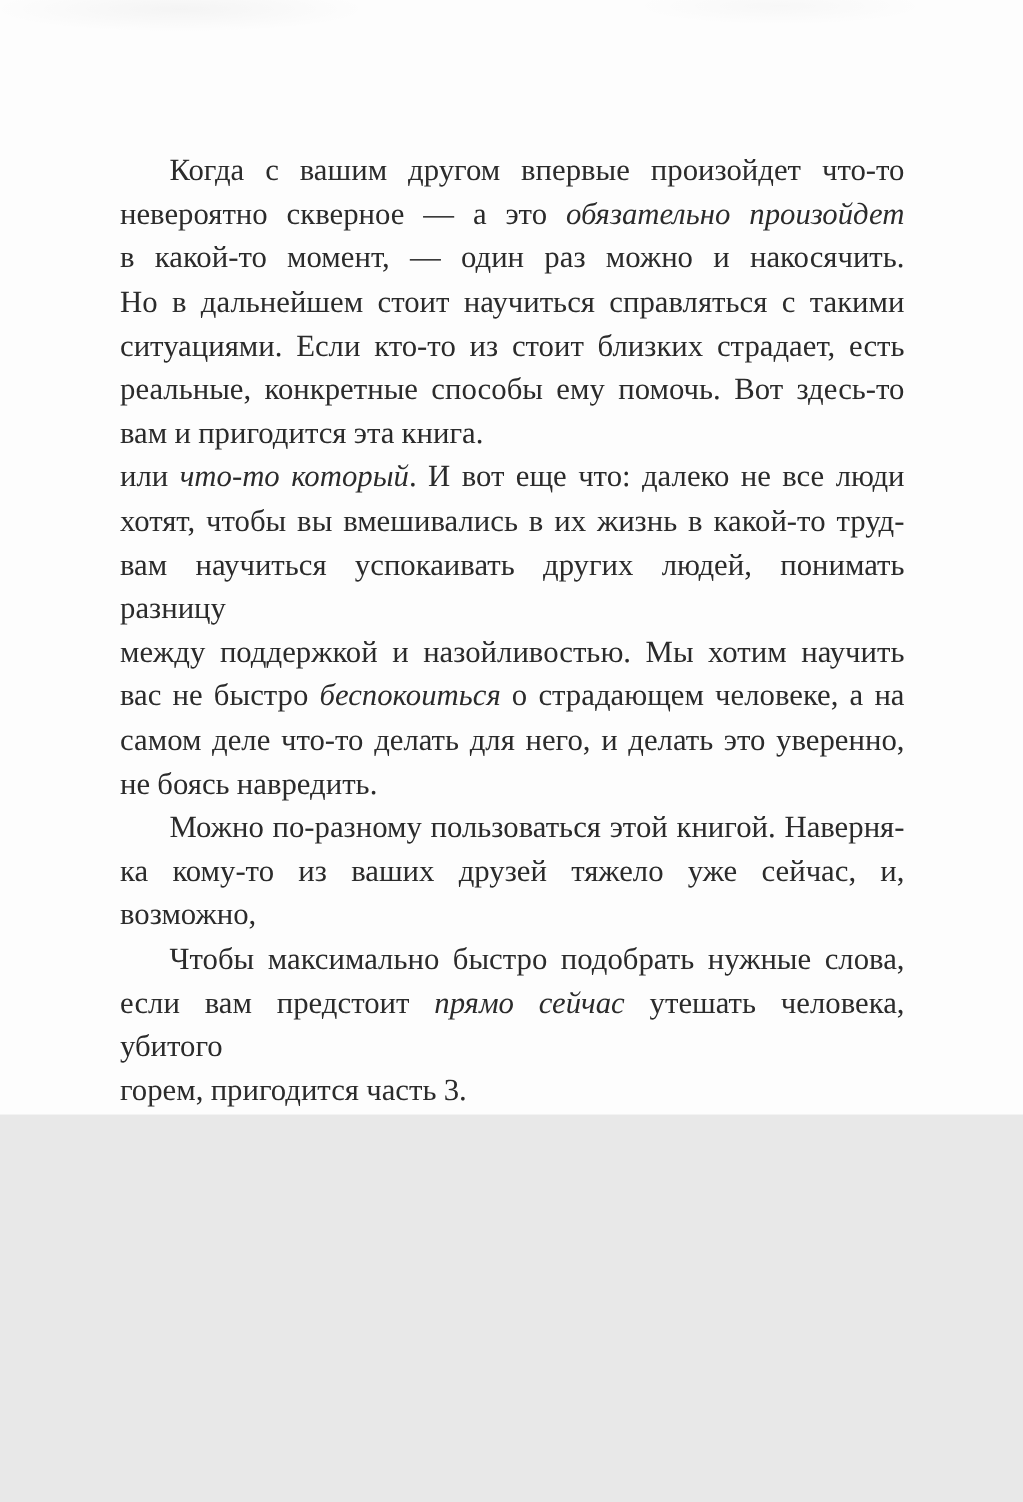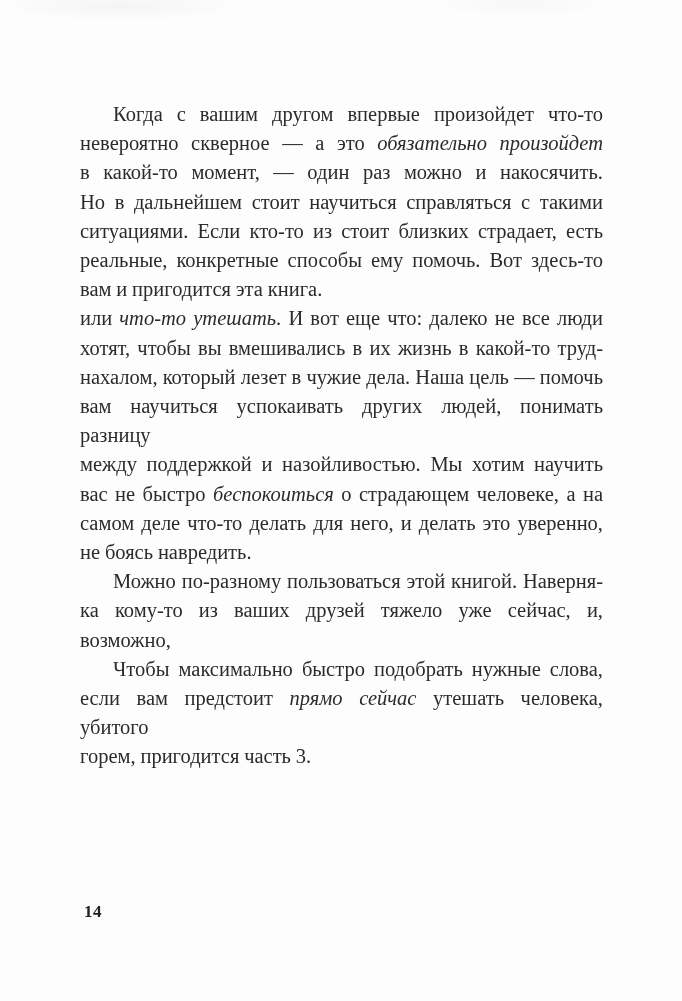--- a/index.html
+++ b/index.html
@@ -3,21 +3,21 @@
 <meta charset="utf-8">
 <style>
   html, body { margin: 0; padding: 0; }
   body {
     background: #e8e8e8;
     font-family: "Liberation Serif", "DejaVu Serif", serif;
   }
   .page {
     position: relative;
     width: 682px;
-    height: 1001px;
+    height: 743px;
     margin: 0 auto;
     background:
       radial-gradient(ellipse 180px 22px at 120px 6px, rgba(0,0,0,0.035), rgba(0,0,0,0) 70%),
       radial-gradient(ellipse 140px 18px at 520px 4px, rgba(0,0,0,0.025), rgba(0,0,0,0) 70%),
       #fdfdfd;
     overflow: hidden;
     color: #2b2b2b;
   }
   .text-block {
     position: absolute;
@@ -54,23 +54,22 @@
       <div class="para">
         <div class="line first"><span>Когда с вашим другом впервые произойдет что-то</span></div>
         <div class="line"><span>невероятно скверное — а это </span><em>обязательно произойдет</em></div>
         <div class="line"><span>в какой-то момент, — один раз можно и накосячить.</span></div>
         <div class="line"><span>Но в дальнейшем стоит научиться справляться с такими</span></div>
         <div class="line"><span>ситуациями. Если кто-то из стоит близких страдает, есть</span></div>
         <div class="line"><span>реальные, конкретные способы ему помочь. Вот здесь-то</span></div>
         <div class="line last"><span>вам и пригодится эта книга.</span></div>
       </div>
       <div class="para">
-        <div class="line"><span>или </span><em>что-то утешать</em><span>. И вот еще что: далеко не все люди</span></div>
+        <div class="line"><span>или </span><em>что-то который</em><span>. И вот еще что: далеко не все люди</span></div>
         <div class="line"><span>хотят, чтобы вы вмешивались в их жизнь в какой-то труд-</span></div>
-        <div class="line"><span>нахалом, который лезет в чужие дела. Наша цель — помочь</span></div>
         <div class="line"><span>вам научиться успокаивать других людей, понимать разницу</span></div>
         <div class="line"><span>между поддержкой и назойливостью. Мы хотим научить</span></div>
         <div class="line"><span>вас не быстро </span><em>беспокоиться</em><span> о страдающем человеке, а на</span></div>
         <div class="line"><span>самом деле что-то делать для него, и делать это уверенно,</span></div>
         <div class="line last"><span>не боясь навредить.</span></div>
       </div>
       <div class="para">
         <div class="line first"><span>Можно по-разному пользоваться этой книгой. Наверня-</span></div>
         <div class="line"><span>ка кому-то из ваших друзей тяжело уже сейчас, и, возможно,</span></div>
       </div>

